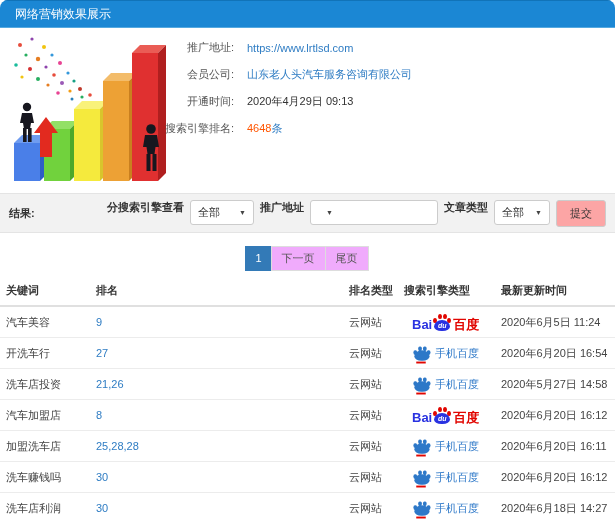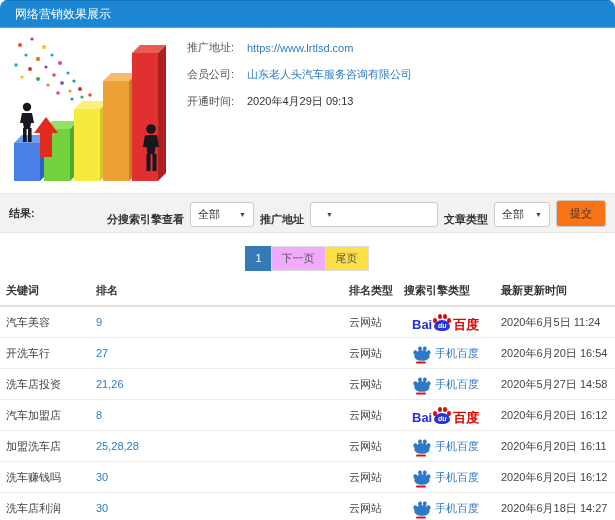--- a/index.html
+++ b/index.html
@@ -24,40 +24,40 @@
   .info-value { margin-left:13px; font-size:11px; color:#333; }
   .info-value.link { color:#2e7cc3; text-decoration:none; cursor:pointer; }
   .hl-num { color:#ff5500; }
   .hl-suffix { color:#2e7cc3; }
   
   .filterbar {
     height:40px; background:#f2f2f2; border-top:1px solid #e4e4e4; border-bottom:1px solid #e4e4e4;
     display:flex; align-items:center; padding:0 9px;
   }
   .result-label { font-size:11px; font-weight:bold; color:#333; }
-  .controls { margin-left:auto; display:flex; align-items:flex-end; gap:6px; }
+  .controls { margin-left:auto; display:flex; align-items:flex-start; gap:6px; }
   .ctl-label { font-size:11px; font-weight:bold; color:#333; white-space:nowrap; }
   .select {
     display:inline-flex; align-items:center; justify-content:space-between;
     background:#fff; border:1px solid #ccc; border-radius:3px; height:25px;
     padding:0 7px; font-size:11px; color:#333; cursor:pointer; white-space:nowrap;
   }
   .select .caret { font-size:7px; color:#444; margin-left:8px; }
   .sel-engine { width:64px; } .sel-sort { width:128px; } .sel-article { width:56px; }
   .btn-submit {
-    background:#f97316; border:1px solid #ccc; border-radius:3px; height:27px;
+    background:#fca5a5; border:1px solid #ccc; border-radius:3px; height:27px;
     padding:0 13px; font-size:11px; color:#333; cursor:pointer;
     font-family:"Liberation Sans","DejaVu Sans",sans-serif;
   }
   
   .pager { text-align:center; padding-top:13px; height:40px; }
   .pg {
     display:inline-block; min-width:24px; height:25px; line-height:23px; padding:0 10px;
     font-size:11px; border:1px solid #ddd; margin-left:-1px; color:#555;
-    background:#fde047; cursor:pointer; text-decoration:none; vertical-align:top;
+    background:#f0abfc; cursor:pointer; text-decoration:none; vertical-align:top;
   }
   .pg.active { background:#337ab7; border-color:#337ab7; color:#fff; padding:0 9px; }
   .pg.next { background:#f0abfc; }
   
   table { width:100%; border-collapse:collapse; font-size:11px; margin-top:2px; table-layout:fixed; }
   col.c-kw{width:92px;} col.c-rank{width:253px;} col.c-rtype{width:55px;} col.c-eng{width:97px;} col.c-time{width:118px;}
   th {
     text-align:left; font-weight:bold; color:#333; padding:8px 4px 7px 4px;
     border-bottom:2px solid #e0e0e0; white-space:nowrap;
   }
@@ -175,20 +175,24 @@
         <a class="info-value link">https://www.lrtlsd.com</a>
       </div>
       <div class="info-row">
         <span class="info-label">会员公司:</span>
         <a class="info-value link">山东老人头汽车服务咨询有限公司</a>
       </div>
       <div class="info-row">
         <span class="info-label">开通时间:</span>
         <span class="info-value">2020年4月29日 09:13</span>
       </div>
+      <div class="info-row">
+        <span class="info-label">搜索引擎排名:</span>
+        <span class="info-value"><span class="hl-num">4648</span><span class="hl-suffix">条</span></span>
+      </div>
     </div>
   </div>
 
   <div class="filterbar">
     <span class="result-label">结果:</span>
     <div class="controls">
       <span class="ctl-label">分搜索引擎查看</span>
       <span class="select sel-engine">
         <span>全部</span>
         <span class="caret">▼</span>

